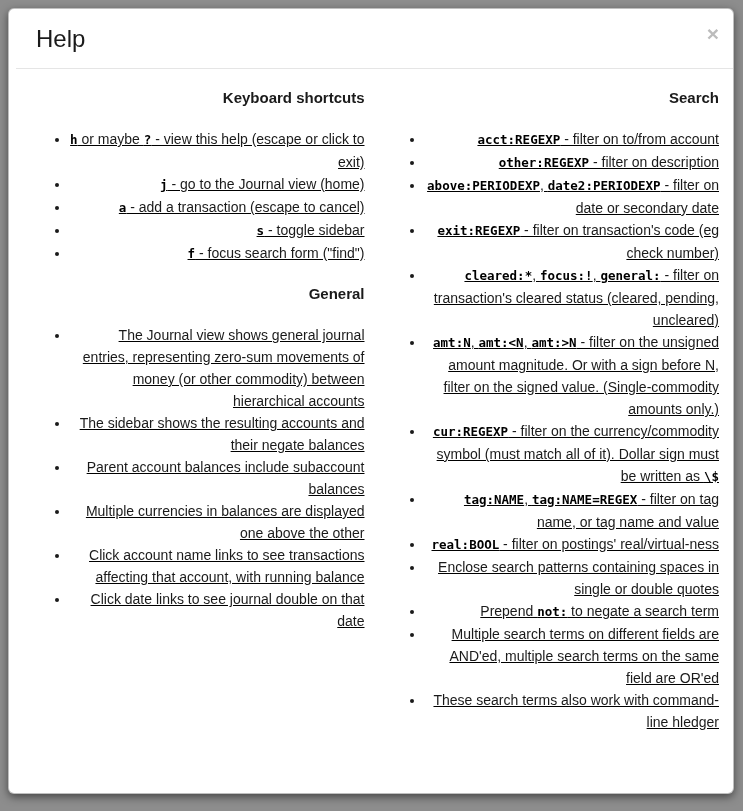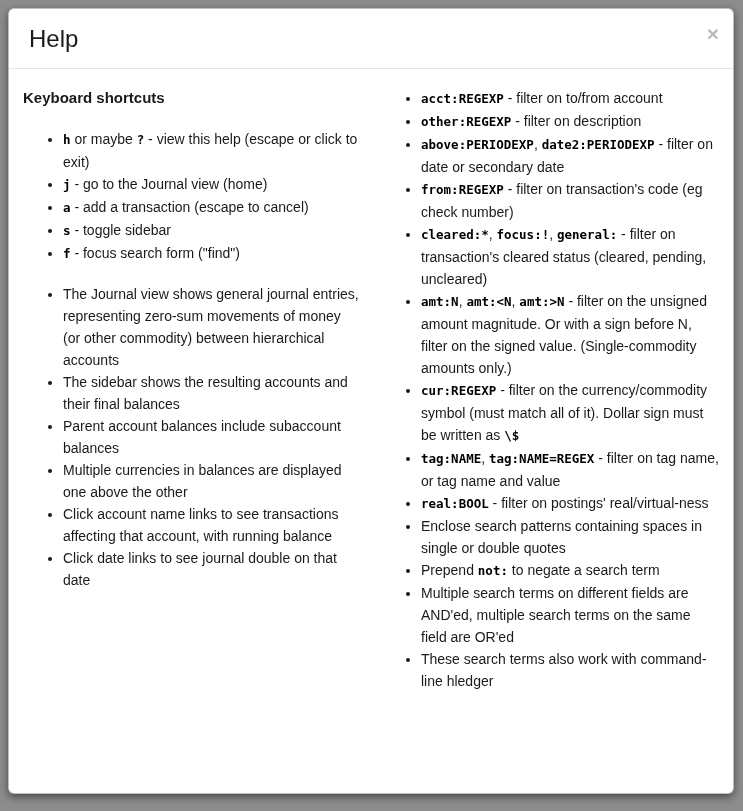--- a/index.html
+++ b/index.html
@@ -33,20 +33,21 @@
   .frag4 { left: 481px; width: 5px; height: 8px; }
 
   
   .modal {
     position: absolute; left: 8px; top: 8px;
     width: 726px; height: 786px;
     background: var(--modal_bg);
     border: 1px solid rgba(0,0,0,0.25);
     border-radius: 6px;
     box-shadow: 0 3px 9px rgba(0,0,0,0.5);
+    padding-left: 7px;
   }
   .modal-header {
     position: relative;
     padding: 14px 20px 13px 20px;
     border-bottom: 1px solid var(--divider);
   }
   .modal-title {
     font-size: 24px; font-weight: 400; color: var(--text);
     line-height: 32px;
   }
@@ -54,31 +55,32 @@
     position: absolute; top: 14px; right: 14px;
     background: none; border: none; cursor: pointer;
     font-size: 21px; font-weight: 700; color: var(--close);
     font-family: "Liberation Sans", sans-serif;
     line-height: 21px;
   }
   .modal-body {
     display: flex;
     padding: 18px 4px 30px 4px;
   }
-  .col { width: 50%; padding: 0 10px; }
+  .col { width: 50%; padding: 0 10px; text-align: right; }
   h2.section-heading {
     font-size: 15px; font-weight: 700; color: var(--text);
     line-height: 22px;
     margin: 0 0 19px 0;
   }
   h2.section-heading.gap-above { margin-top: 4px; }
   ul.help-list {
     margin: 0 0 18px 0;
     padding-left: 40px;
     list-style: disc;
+    text-decoration: underline;
   }
   ul.help-list li {
     font-size: 14px;
     line-height: 22px;
     color: var(--text);
   }
   code {
     font-family: "DejaVu Sans Mono", monospace;
     font-weight: bold;
     font-size: 12.5px;
@@ -106,35 +108,37 @@
   <div class="modal-body">
     <div class="col">
       <h2 class="section-heading">Keyboard shortcuts</h2>
       <ul class="help-list">
           <li><code>h</code> or maybe <code>?</code> - view this help (escape or click to exit)</li>
           <li><code>j</code> - go to the Journal view (home)</li>
           <li><code>a</code> - add a transaction (escape to cancel)</li>
           <li><code>s</code> - toggle sidebar</li>
           <li><code>f</code> - focus search form ("find")</li>
         </ul>
+      <h2 class="section-heading gap-above">General</h2>
       <ul class="help-list">
           <li>The Journal view shows general journal entries, representing zero-sum movements of money (or other commodity) between hierarchical accounts</li>
-          <li>The sidebar shows the resulting accounts and their final balances</li>
+          <li>The sidebar shows the resulting accounts and their negate balances</li>
           <li>Parent account balances include subaccount balances</li>
           <li>Multiple currencies in balances are displayed one above the other</li>
           <li>Click account name links to see transactions affecting that account, with running balance</li>
           <li>Click date links to see journal double on that date</li>
         </ul>
     </div>
     <div class="col">
+      <h2 class="section-heading">Search</h2>
       <ul class="help-list">
           <li><code>acct:REGEXP</code> - filter on to/from account</li>
           <li><code>other:REGEXP</code> - filter on description</li>
           <li><code>above:PERIODEXP</code>, <code>date2:PERIODEXP</code> - filter on date or secondary date</li>
-          <li><code>from:REGEXP</code> - filter on transaction's code (eg check number)</li>
+          <li><code>exit:REGEXP</code> - filter on transaction's code (eg check number)</li>
           <li><code>cleared:*</code>, <code>focus:!</code>, <code>general:</code> - filter on transaction's cleared status (cleared, pending, uncleared)</li>
           <li><code>amt:N</code>, <code>amt:&lt;N</code>, <code>amt:&gt;N</code> - filter on the unsigned amount magnitude. Or with a sign before N, filter on the signed value. (Single-commodity amounts only.)</li>
           <li><code>cur:REGEXP</code> - filter on the currency/commodity symbol (must match all of it). Dollar sign must be written as <code>\$</code></li>
           <li><code>tag:NAME</code>, <code>tag:NAME=REGEX</code> - filter on tag name, or tag name and value</li>
           <li><code>real:BOOL</code> - filter on postings' real/virtual-ness</li>
           <li>Enclose search patterns containing spaces in single or double quotes</li>
           <li>Prepend <code>not:</code> to negate a search term</li>
           <li>Multiple search terms on different fields are AND'ed, multiple search terms on the same field are OR'ed</li>
           <li>These search terms also work with command-line hledger</li>
         </ul>

